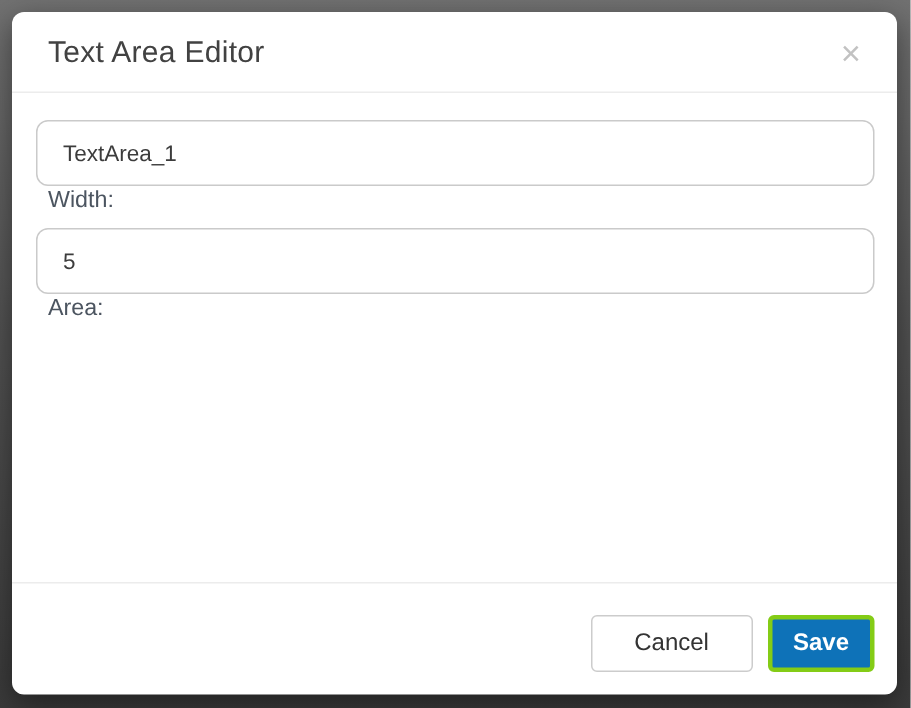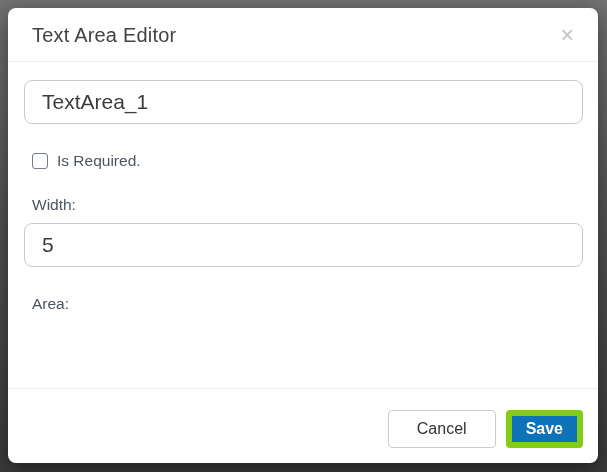--- a/index.html
+++ b/index.html
@@ -55,24 +55,24 @@
     color: #4c5560;
     margin: 0 0 9px 8px;
   }
   .text-input {
     display: block;
     width: 100%;
     height: 44px;
     border: 1px solid #cacaca;
     border-radius: 8px;
     padding: 0 17px;
-    font-size: 21px;
+    font-size: 15px;
     color: #3c3c3c;
     font-family: "Liberation Sans", sans-serif;
-    margin-bottom: 28px;
+    margin-bottom: 1px;
     outline: none;
     background: #fff;
   }
   .checkbox-row {
     display: flex;
     align-items: center;
     margin: 1px 0 26px 8px;
   }
   .checkbox {
     appearance: none;
@@ -106,21 +106,21 @@
     height: 38px;
   }
   .btn-cancel {
     background: #ffffff;
     border: 1px solid #cccccc;
     color: #333333;
     padding: 0 28px;
   }
   .btn-save {
     background: #0e72b8;
-    border: 6px solid #84cc16;
+    border: 3px solid #84cc16;
     color: #ffffff;
     font-weight: bold;
     padding: 0 14px;
     text-align: center;
   }
 </style>
 </head>
 <body>
 
 <div class="backdrop"></div>
@@ -129,24 +129,20 @@
 
   <div class="modal-header">
     <div class="modal-title">Text Area Editor</div>
     <button class="close-btn">×</button>
   </div>
 
   <div class="modal-body">
 
     <input class="text-input" type="text" value="TextArea_1" style="">
 
-    <div class="checkbox-row">
-      <input type="checkbox" class="checkbox" id="is-required-cb" style="">
-      <label for="is-required-cb" class="checkbox-label">Is Required.</label>
-    </div>
 
     <label class="form-label">Width:</label>
     <input class="text-input" type="text" value="5" style="">
 
     <label class="form-label">Area:</label>
 
   </div>
 
   <div class="modal-footer">
     <button class="btn btn-cancel">Cancel</button>

